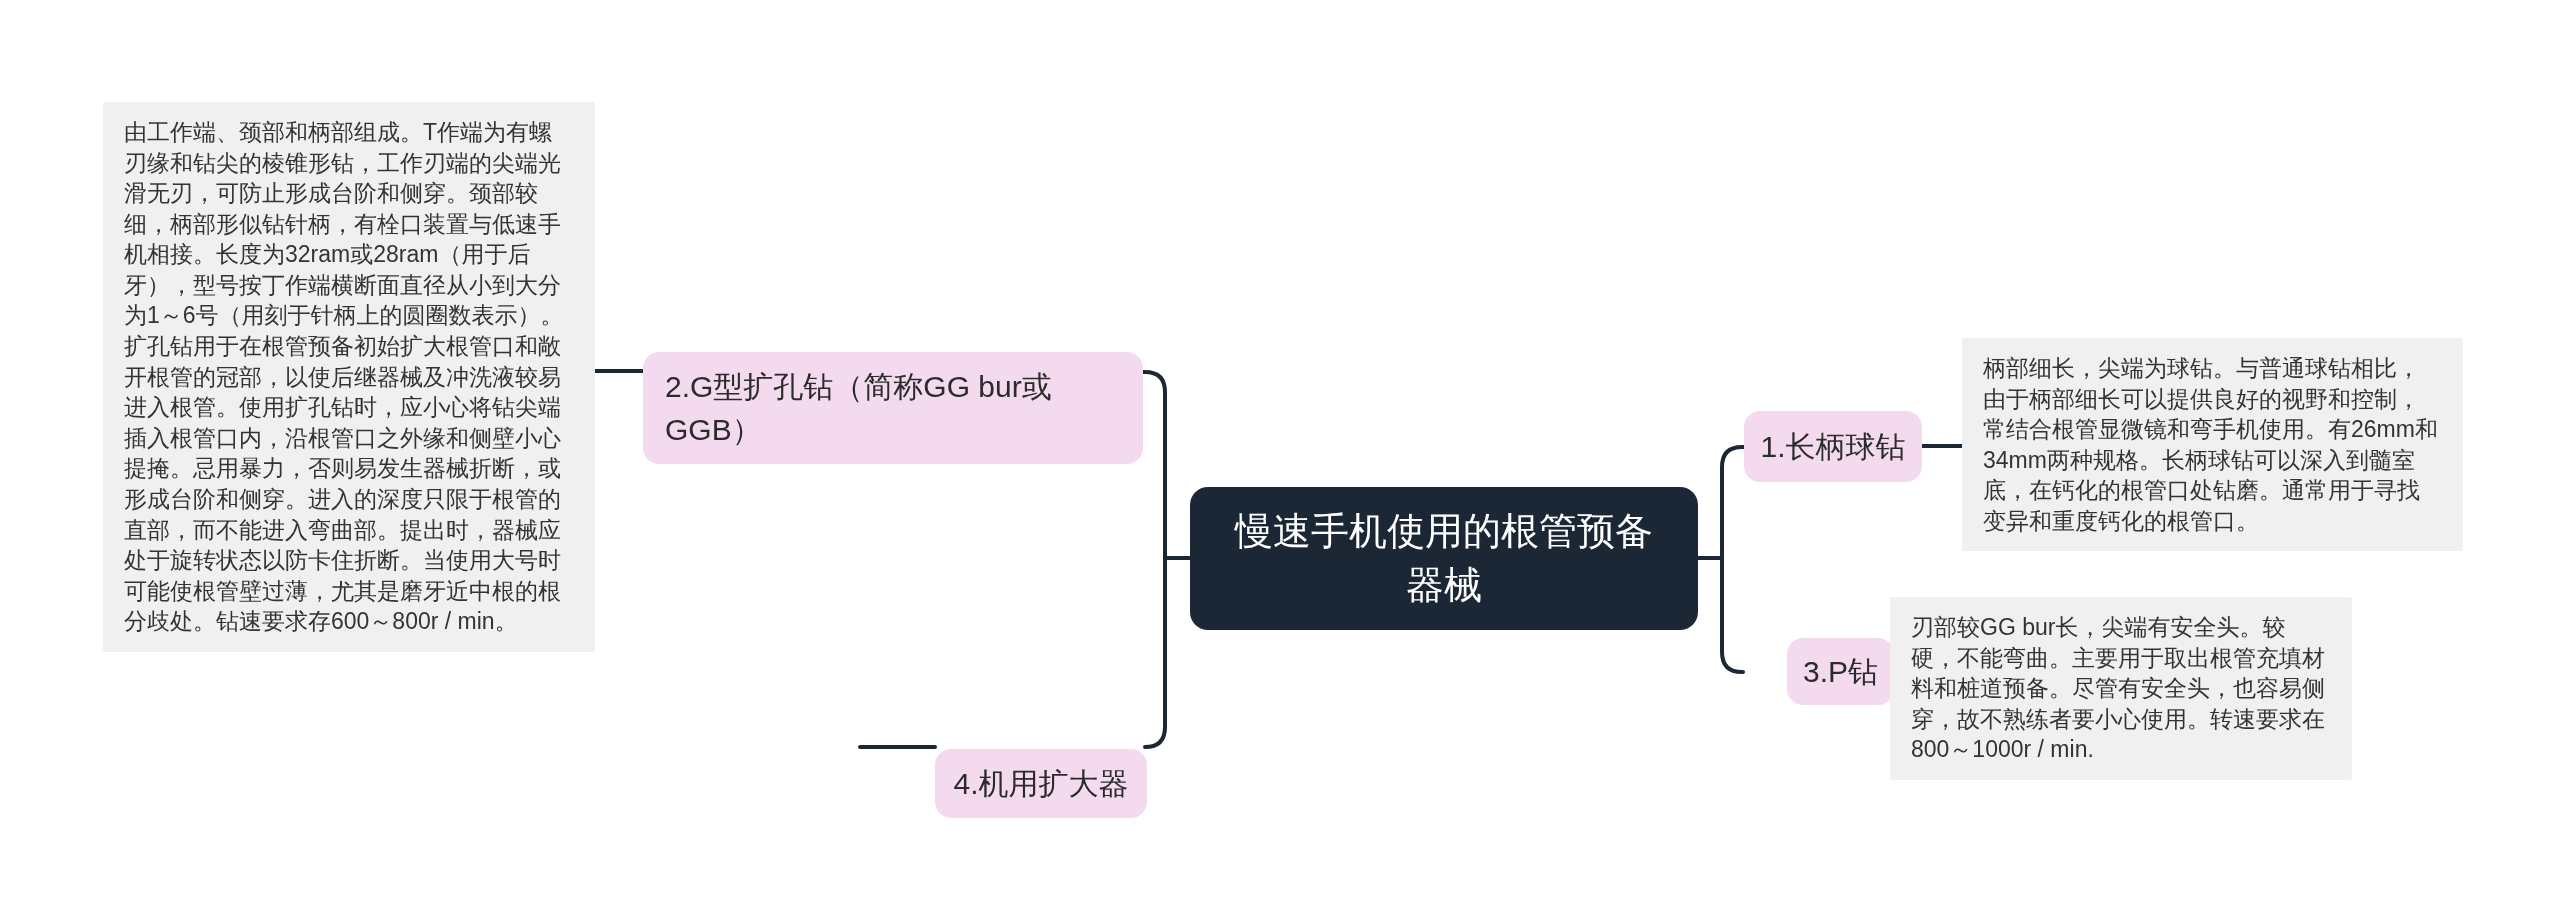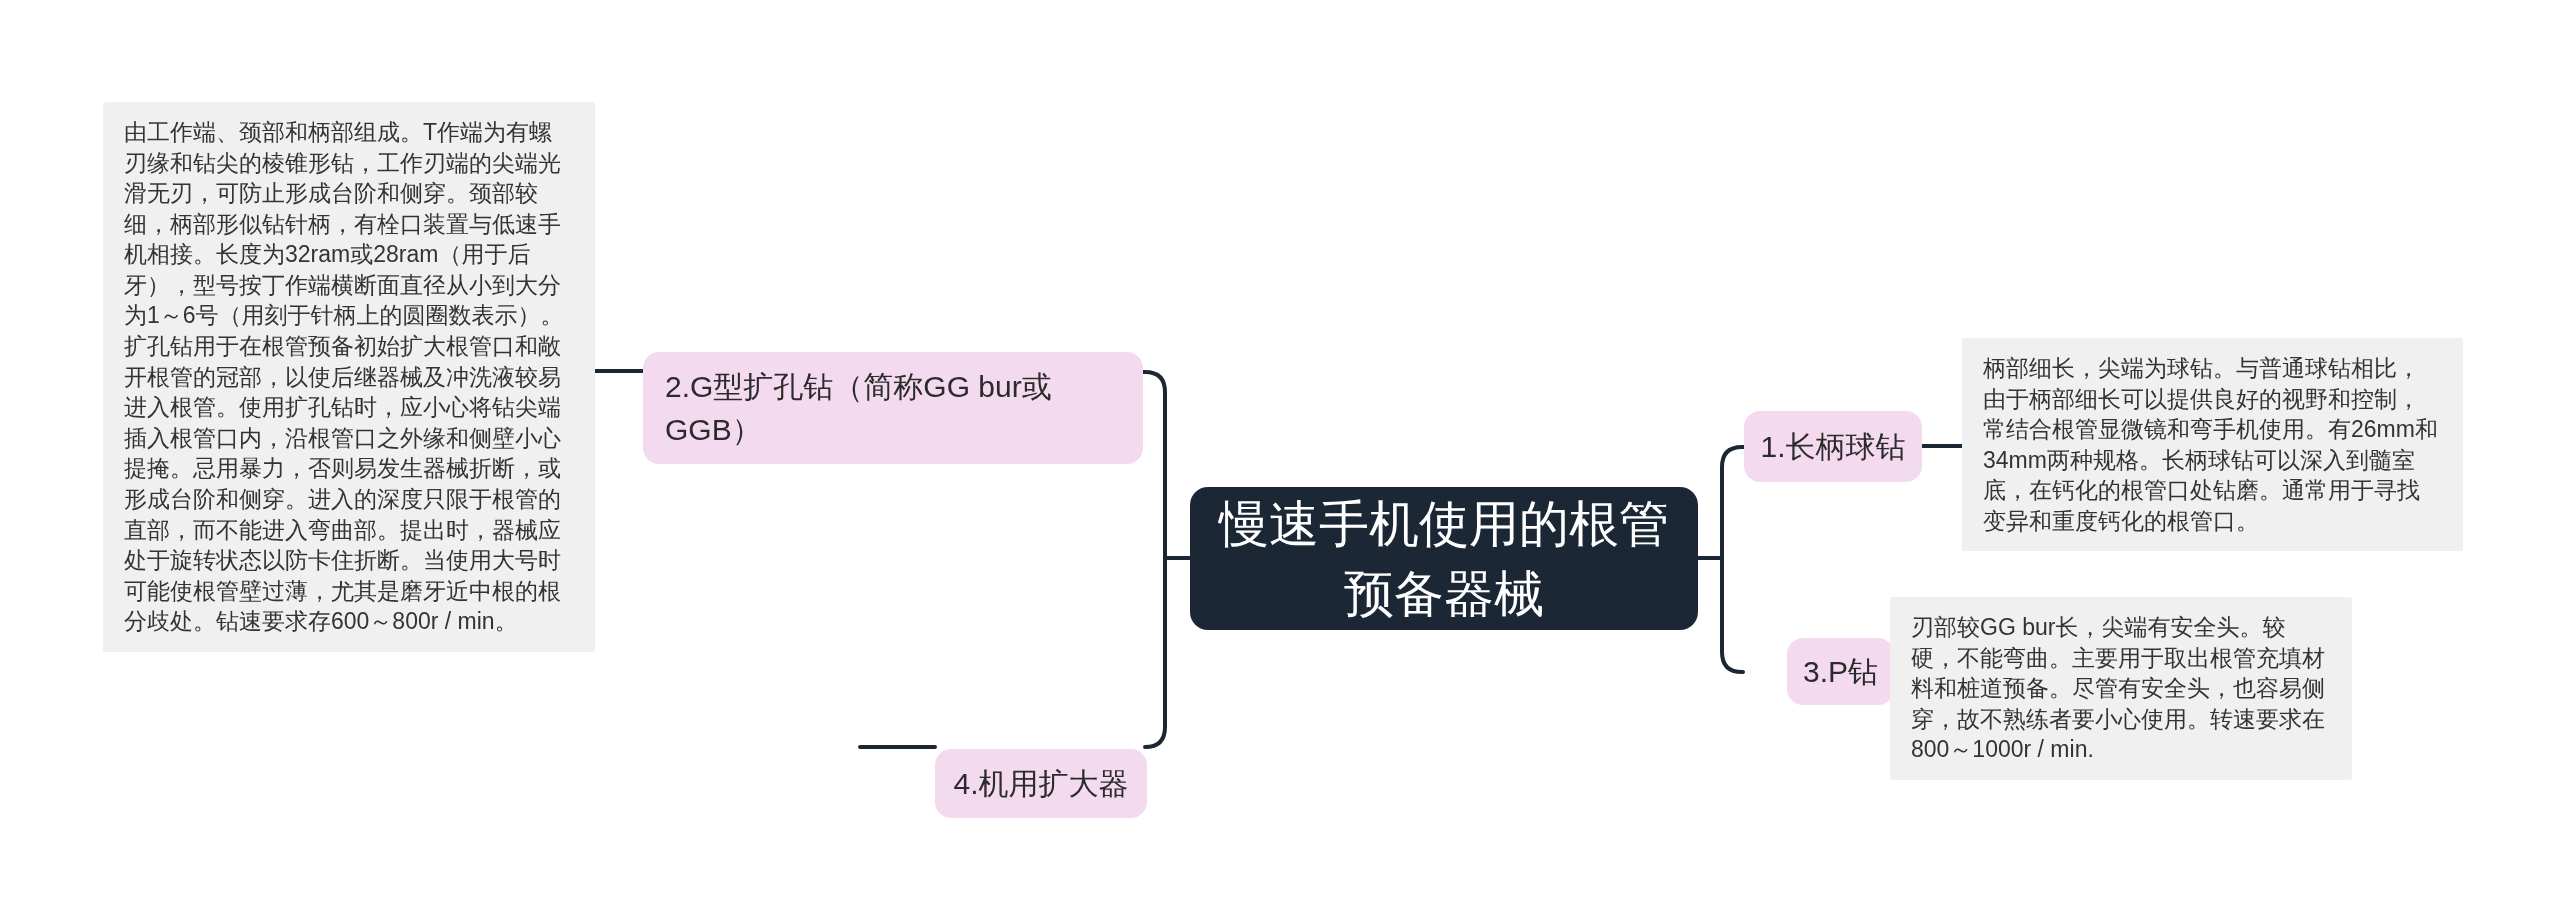--- a/index.html
+++ b/index.html
@@ -65,21 +65,21 @@
   .root-node {
     position: absolute;
     left: 1190px;
     top: 487px;
     width: 508px;
     height: 143px;
     box-sizing: border-box;
     background: #1b2734;
     border-radius: 18px;
     color: #ffffff;
-    font-size: 50px;
+    font-size: 38px;
     line-height: 1.4;
     padding: 16px 28px;
     display: flex;
     align-items: center;
     justify-content: center;
     text-align: center;
   }
 </style>
 </head>
 <body>

